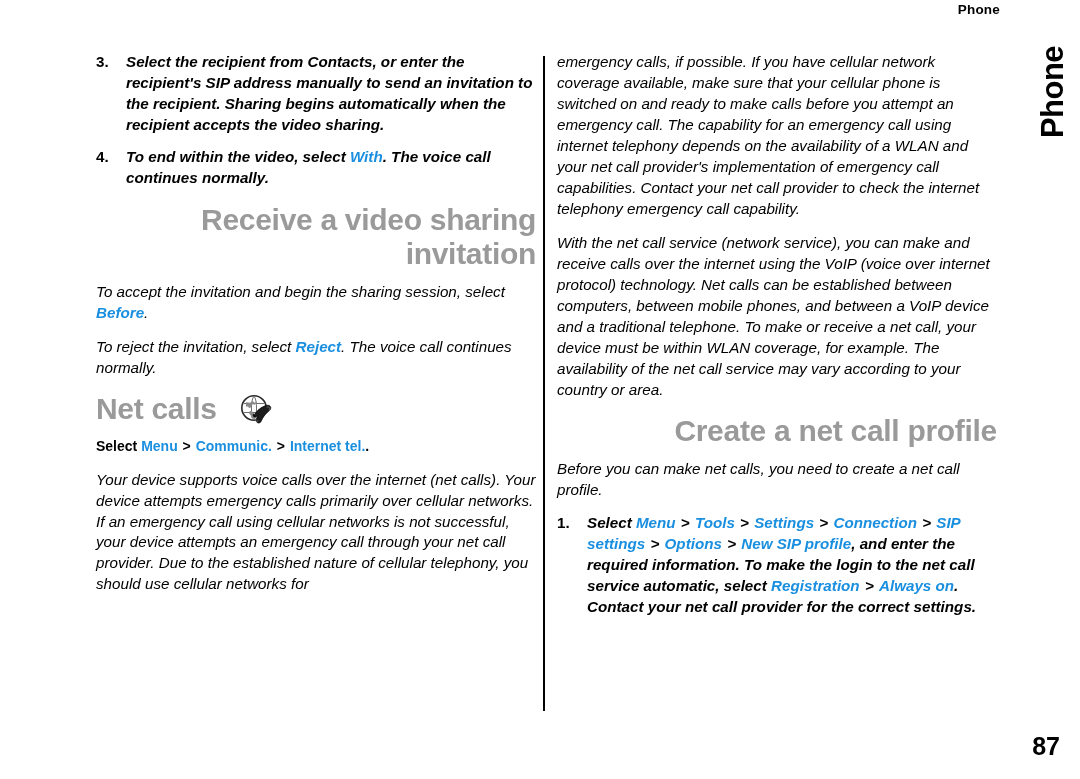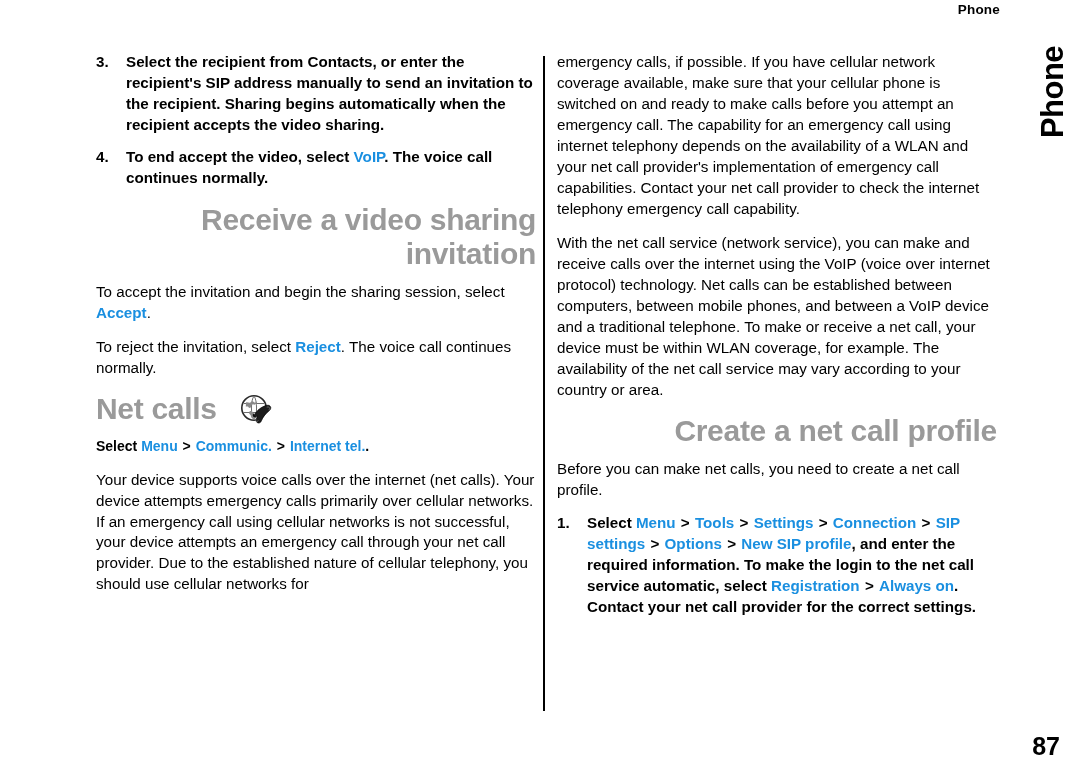--- a/index.html
+++ b/index.html
@@ -73,20 +73,21 @@
     background: #000;
   }
 
   
   p, .step-text {
     font-size: 15.2px;
     line-height: 1.38;
     margin: 0 0 13px 0;
     color: #000;
     font-weight: normal;
+    font-style: italic;
   }
   p.tight { margin-bottom: 12px; }
 
   h2 {
     font-size: 30px;
     line-height: 1.14;
     font-weight: bold;
     color: #9a9a9a;
     margin: 13px 0 11px 0;
     letter-spacing: -0.3px;
@@ -176,28 +177,28 @@
 
   <div class="col col-left">
 
     <ol class="steps">
       <li>
         <span class="step-num">3.</span>
         <p class="step-text"><span>Select the recipient from Contacts, or enter the recipient's SIP address manually to send an invitation to the recipient. Sharing begins automatically when the recipient accepts the video sharing.</span></p>
       </li>
       <li>
         <span class="step-num">4.</span>
-        <p class="step-text"><span>To end accept the video, select </span><span class="ui">VoIP</span><span>. The voice call continues normally.</span></p>
+        <p class="step-text"><span>To end within the video, select </span><span class="ui">With</span><span>. The voice call continues normally.</span></p>
       </li>
     </ol>
 
     <h2 class="first">Receive a video sharing invitation</h2>
 
 
-    <p><span>To accept the invitation and begin the sharing session, select </span><span class="ui">Accept</span><span>.</span></p>
+    <p><span>To accept the invitation and begin the sharing session, select </span><span class="ui">Before</span><span>.</span></p>
 
     <p><span>To reject the invitation, select </span><span class="ui">Reject</span><span>. The voice call continues normally.</span></p>
 
     <h2 class="with-icon">
       <span>Net calls</span>
       <svg class="net-icon" viewBox="0 0 34 30">
         <circle cx="14" cy="14" r="12.2" fill="#ffffff" stroke="#2b2b2b" stroke-width="1.6"></circle>
         <path d="M4 9.5h20M3.2 18.5h21.6M14 2.2c3.4 3.5 3.4 20.1 0 23.6M14 2.2c-3.4 3.5-3.4 20.1 0 23.6" fill="none" stroke="#6e6e6e" stroke-width="1"></path>
         <path d="M6 8.5c1.6-.6 2.6.5 4 .2 1.2-.3 1.6-1.6 3-1.3.9.2 1.1 1.3 2.2 1.2.9-.1 1.2-1 2-1.2l-.4 2.1-2.3 1.2-1.6-.5-2 1.3.5 1.8-2.3.6-1.1-1.5-2.2.2z" fill="#8a8a8a"></path>
         <path d="M9.5 17.4c1.3-.9 2.4.2 3.4.9.8.6.6 1.9 1.4 2.5.9.7 1.1 1.9.6 2.9l-1.7 1.4-1.9-1.6-.6-2.3-1.6-1.6z" fill="#8a8a8a"></path>

